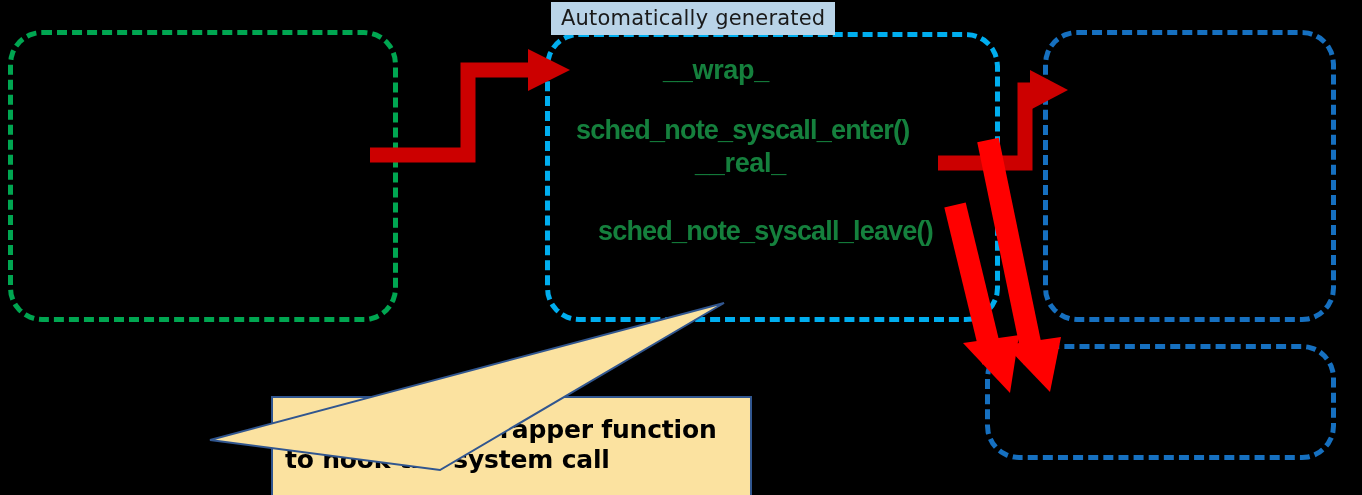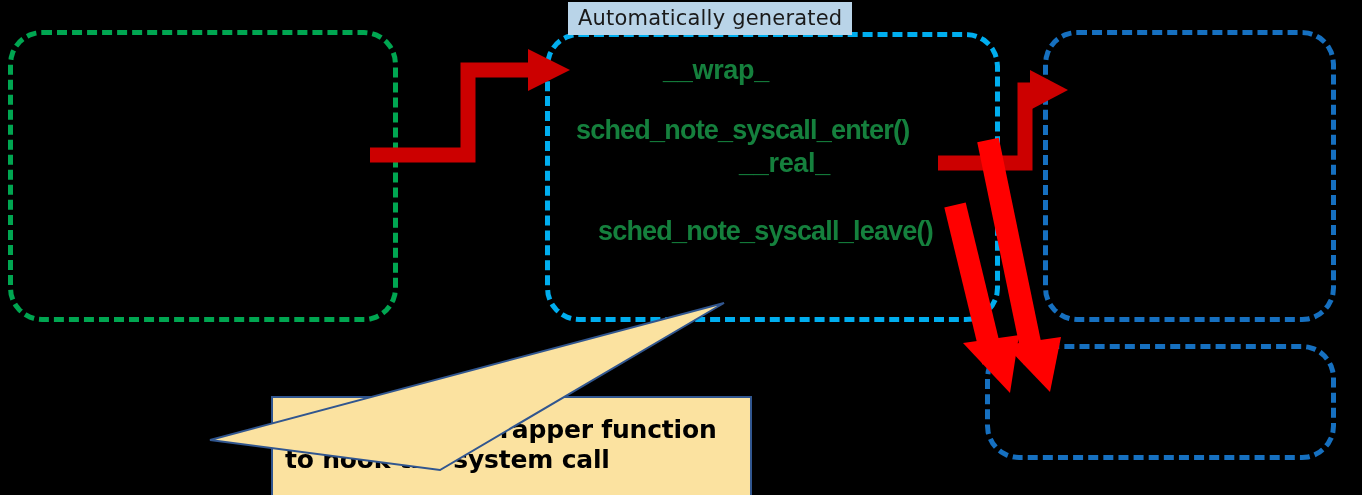--- a/index.html
+++ b/index.html
@@ -57,21 +57,20 @@
     font-size: 27px;
     letter-spacing: -0.3px;
   }
   .code-fn {
     font-size: 27px;
     letter-spacing: -0.8px;
   }
   .code-real {
     font-size: 27px;
     letter-spacing: -0.3px;
-    margin-left: 44px;
   }
   .callout-box {
     position: absolute;
     box-sizing: border-box;
     background: #fbe2a0;
     border: 2px solid #31568f;
   }
   .callout-text {
     position: absolute;
     color: #000000;
@@ -98,21 +97,21 @@
 <div id="stage">
 
   <div class="box box-green" style="left:8px; top:30px; width:390px; height:292px;"></div>
 
   <div class="box box-cyan" style="left:545px; top:32px; width:455px; height:290px;"></div>
 
   <div class="box box-blue" style="left:1043px; top:30px; width:293px; height:292px;"></div>
 
   <div class="box box-blue" style="left:985px; top:344px; width:351px; height:116px;"></div>
 
-  <div class="auto-label" style="left:568px; top:2px;">Automatically generated</div>
+  <div class="auto-label" style="left:551px; top:2px;">Automatically generated</div>
 
   <div class="code-text code-wrap" style="left:663px; top:55px;">__wrap_</div>
 
   <div class="code-text code-fn" style="left:576px; top:115px;">sched_note_syscall_enter()</div>
 
   <div class="code-text code-real" style="left:695px; top:148px;">__real_</div>
 
   <div class="code-text code-fn" style="left:598px; top:180px;margin-top:36px;">sched_note_syscall_leave()</div>
 
   <svg class="overlay under" viewBox="0 0 1362 495">

